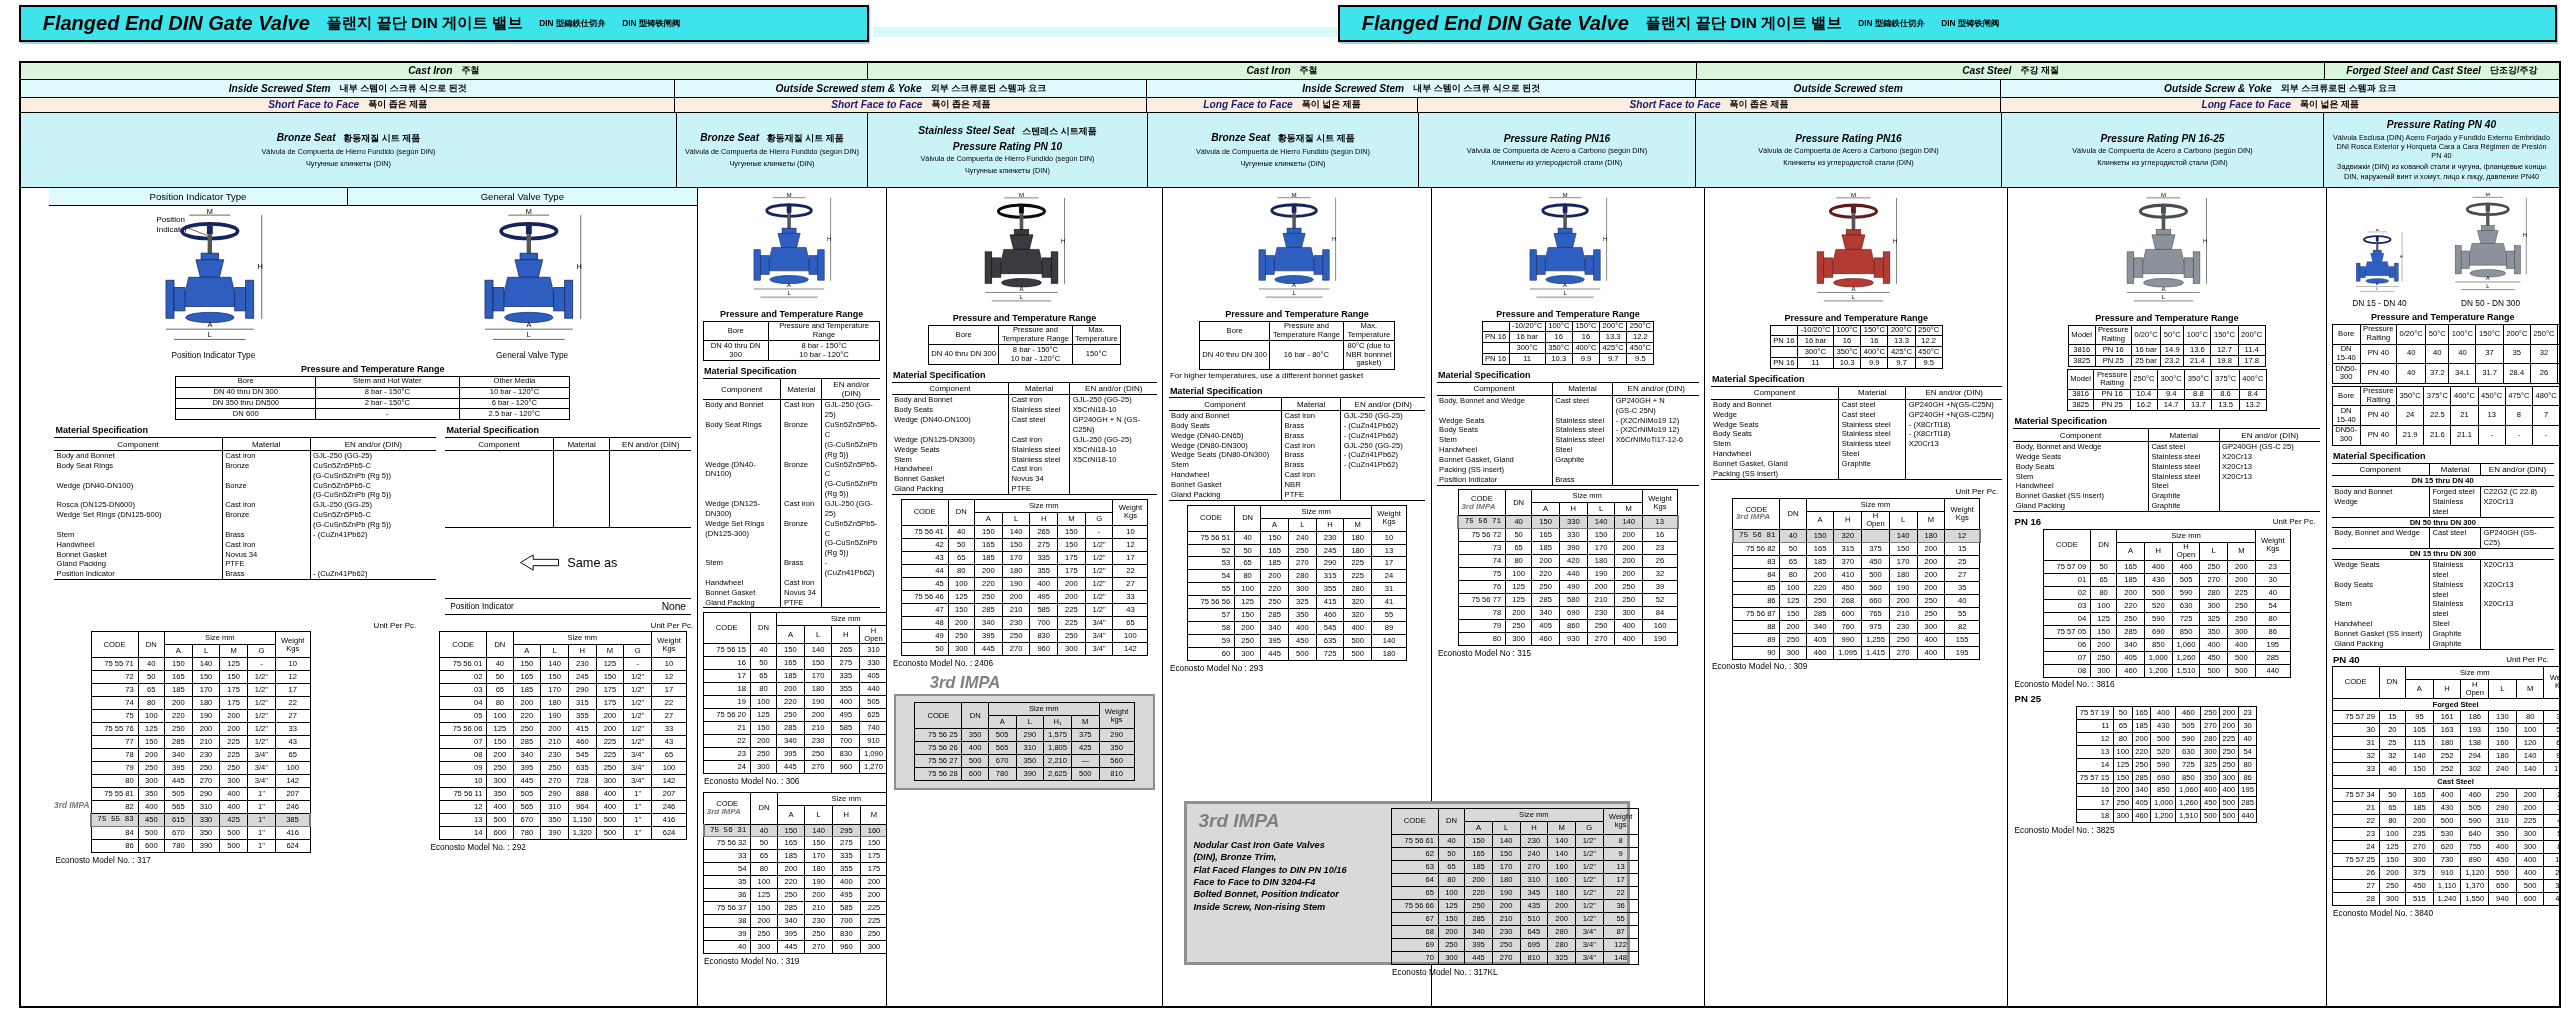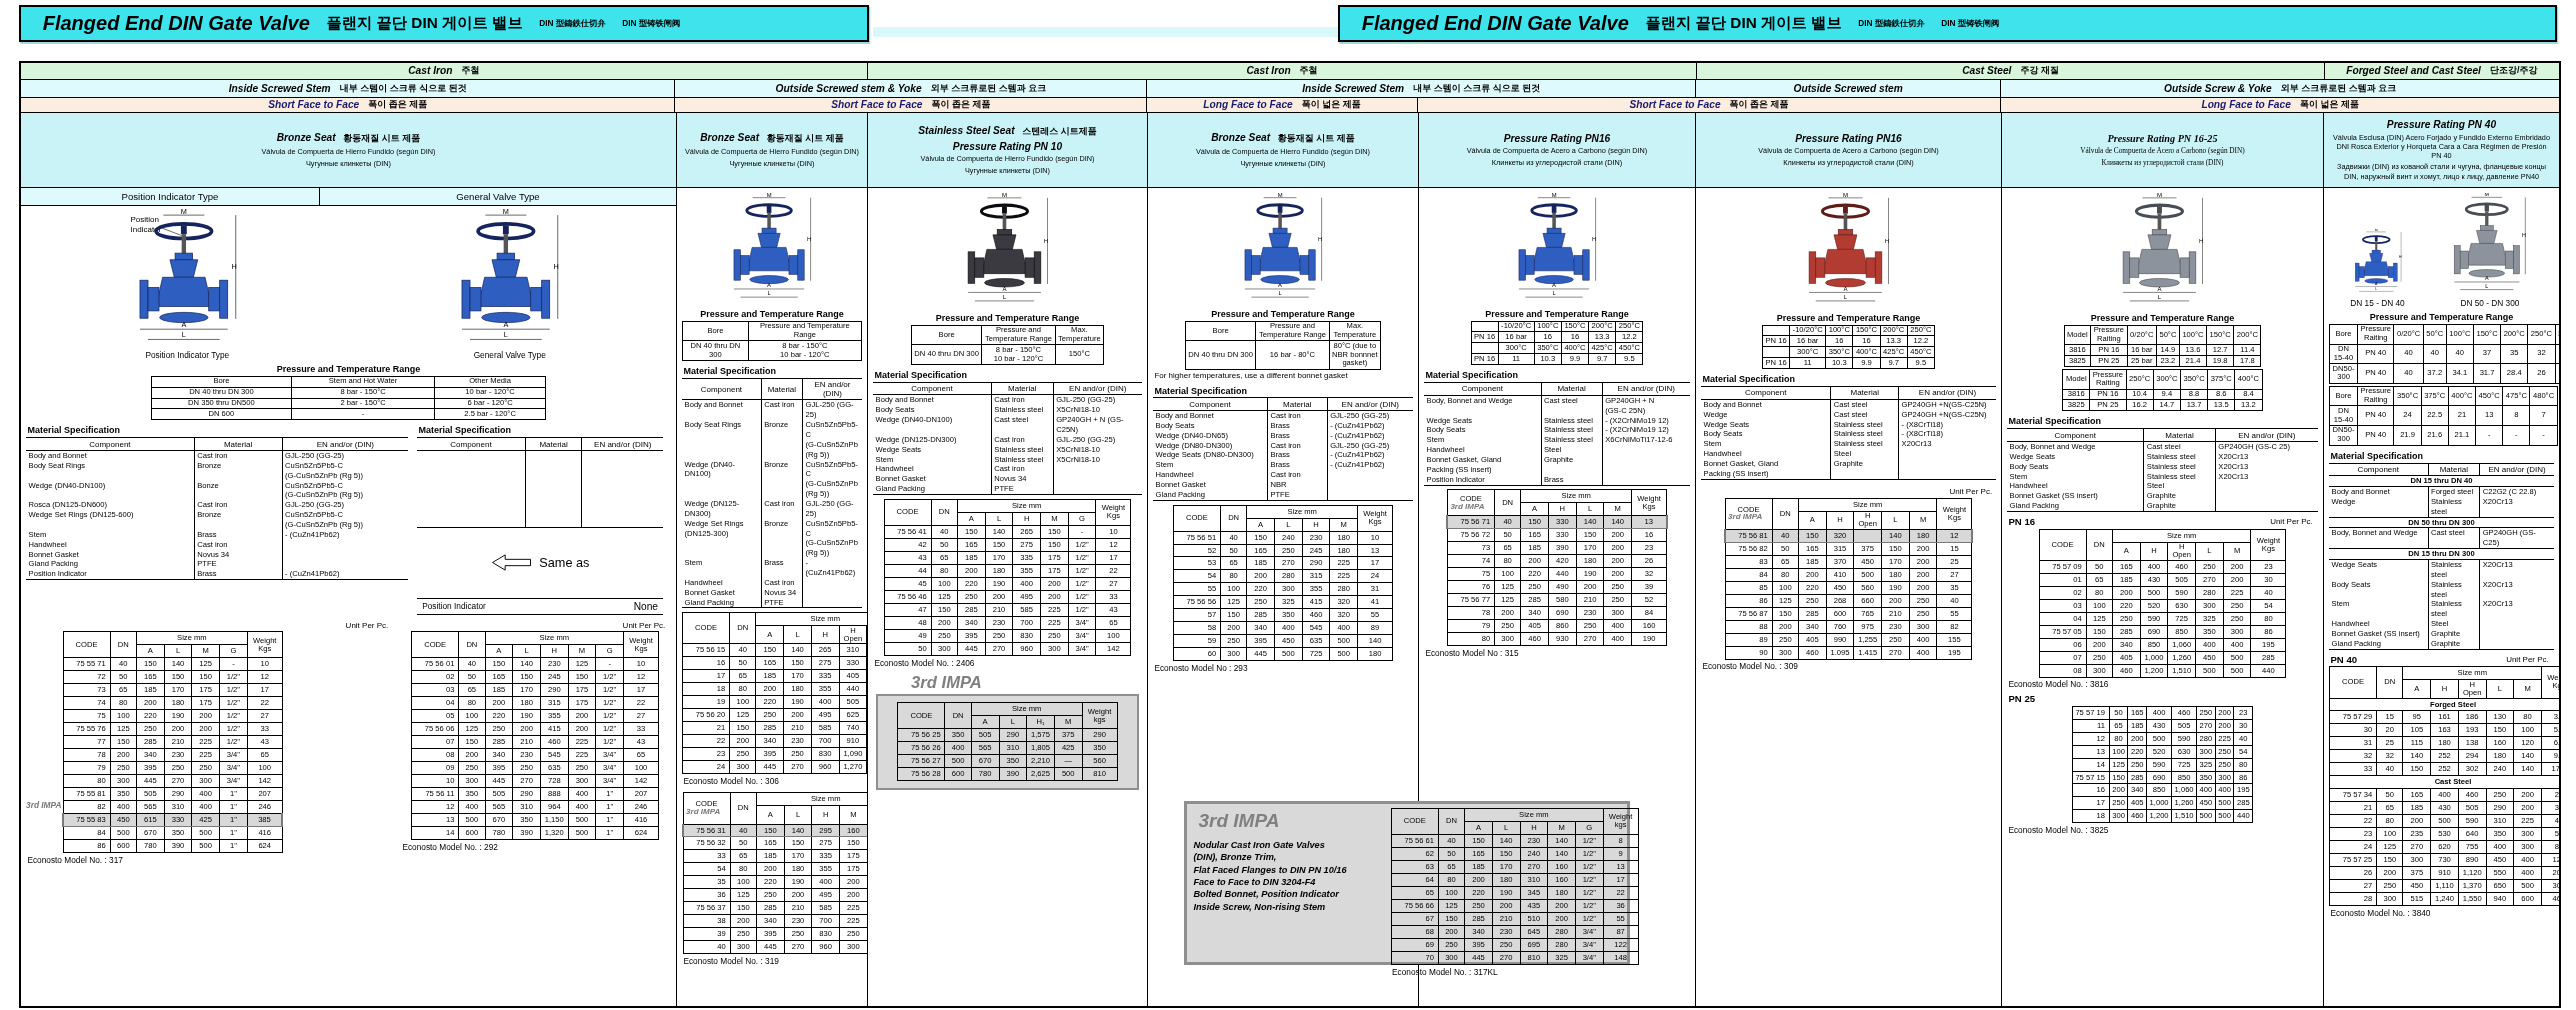--- a/index.html
+++ b/index.html
@@ -21,21 +21,21 @@
   .hkr{font-weight:bold;font-size:9px;}
   .r1{background:#d9f6dc;height:16.6px;}
   .r2{background:#dffafd;height:18px;}
   .r3{background:#fcede1;height:15.3px;}
   .r3 .hen{color:#1a1a6e;}
   .r4{background:#c9f3f7;height:75px;}
   .r4 .hcell{flex-direction:column;justify-content:center;gap:2.5px;padding:2.5px 6.4px;text-align:center;}
   .d1{font-weight:bold;font-style:italic;font-size:10.2px;}
   .d1 .hkr{font-style:normal;margin-left:7.6px;}
   .dsub{font-size:7.3px;line-height:1.25;}
-  .content{flex:1;display:flex;min-height:0;}
+  .content{flex:1;display:flex;min-height:0;margin-left:28px;}
   .col{box-sizing:border-box;border-right:1.9px solid #000;padding:2.5px 5.1px;overflow:hidden;position:relative;background:#fff;}
   .col:last-child{border-right:none;}
   
   .sub2{display:flex;border-bottom:1.9px solid #000;margin:-2.5px -5.1px 2.5px -5.1px;background:#dffafd;}
   .sub2 div{flex:1;text-align:center;font-size:9.6px;padding:3.2px 0;border-right:1.3px solid #000;}
   .sub2 div:last-child{border-right:none;}
   
   .valves{display:flex;justify-content:space-around;align-items:flex-end;margin:2.5px 0 1.3px 0;}
   .valve{margin:0;text-align:center;}
   .valve figcaption{font-size:8.3px;margin-top:1.3px;}
@@ -61,21 +61,21 @@
   .mt .grp td{font-weight:bold;text-align:center;border-left:none;border-top:0.6px solid #000;border-bottom:0.6px solid #000;}
   
   .tw{position:relative;}
   .sz{margin:0 auto;border:1.3px solid #000;}
   .sz td,.sz th{border:0.6px solid #000;font-size:7.6px;padding:0.6px 2.5px;text-align:center;height:10.8px;line-height:1.05;}
   .sz th{font-weight:normal;}
   .sz td.code{text-align:right;padding-right:3.8px;white-space:nowrap;}
   .sz tr.gtop td{border-top:1.3px solid #000;}
   .sz tr.glab td{font-weight:bold;border-left:none;border-right:none;}
   .sz tr.hl td{background:#d8d8d8;}
-  .sz tr.hl td:first-child{border-left:2.5px solid #7a7a7a;}
+  .sz tr.hl td:first-child{border-left:2.5px solid #7a7a7a;font-family:Liberation Mono, monospace;}
   .sz tr.hl td:last-child{border-right:2.5px solid #7a7a7a;}
   .sz tr.hl td{border-top:1.9px solid #7a7a7a;border-bottom:1.9px solid #7a7a7a;}
   .impaLeft{position:absolute;font-size:8.3px;font-weight:bold;font-style:italic;color:#777;white-space:nowrap;}
   .ucImpa{font-size:8px;font-weight:bold;font-style:italic;color:#777;text-align:left;}
   .impaBig{font-size:16.6px;font-weight:bold;font-style:italic;color:#808080;margin:5.1px 0 1.3px 38px;}
   .greybox{background:#d9d9d9;border:2.5px solid #8f8f8f;padding:6.4px 5.1px;margin:1.3px 2.5px;}
   .greybox .sz td,.greybox .sz th{background:#d9d9d9;}
   
   .pair{display:flex;gap:9px;align-items:flex-start;}
   .pair>div{flex:0 0 auto;}
@@ -196,21 +196,21 @@
         <div class="hcell" style="width: 277px;">
           <div class="d1">Pressure Rating PN16</div>
           <div class="dsub">Válvula de Compuerta de Acero a Carbono (según DIN)</div>
           <div class="dsub">Клинкеты из углеродистой стали (DIN)</div>
         </div>
         <div class="hcell" style="width: 306px;">
           <div class="d1">Pressure Rating PN16</div>
           <div class="dsub">Válvula de Compuerta de Acero a Carbono (según DIN)</div>
           <div class="dsub">Клинкеты из углеродистой стали (DIN)</div>
         </div>
-        <div class="hcell" style="width: 322px; font-family: Liberation Serif, serif;">
+        <div class="hcell" style="width: 322px;">
           <div class="d1">Pressure Rating PN 16-25</div>
           <div class="dsub">Válvula de Compuerta de Acero a Carbono (según DIN)</div>
           <div class="dsub">Клинкеты из углеродистой стали (DIN)</div>
         </div>
         <div class="hcell" style="width: 235px;">
           <div class="d1">Pressure Rating PN 40</div>
           <div class="dsub">Válvula Esclusa (DIN) Acero Forjado y Fundido Externo Embridado DNI Rosca Exterior y Horqueta Cara a Cara Régimen de Presión PN 40</div>
           <div class="dsub">Задвижки (DIN) из кованой стали и чугуна, фланцевые концы DIN, наружный винт и хомут, лицо к лицу, давление PN40</div>
         </div>
       </div>

